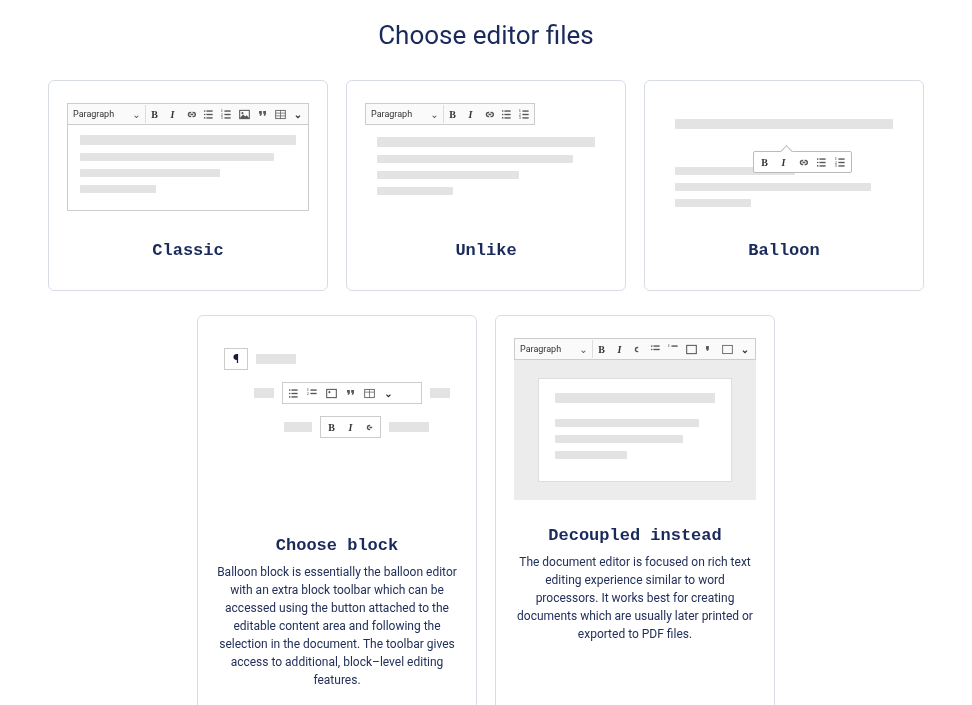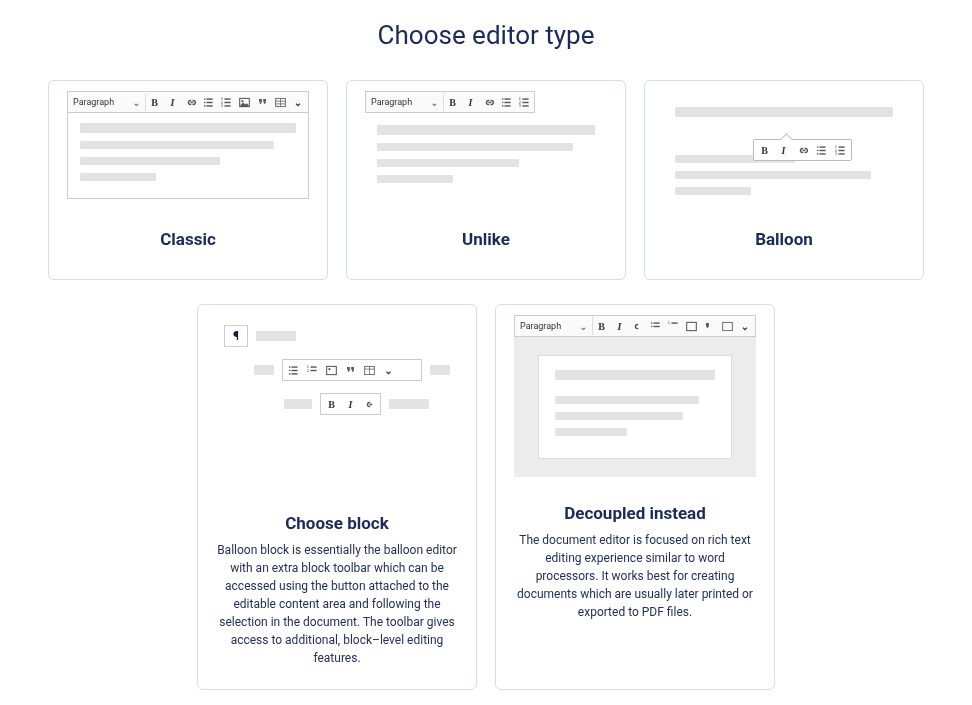--- a/index.html
+++ b/index.html
@@ -21,21 +21,21 @@
     .card-row {
       display: flex;
       justify-content: center;
       gap: 18px;
       margin-bottom: 24px;
     }
     .card {
       width: 280px;
       border: 1px solid #d8dce5;
       border-radius: 6px;
-      padding: 10px 18px 22px;
+      padding: 22px 18px 22px;
       background: #fff;
       display: flex;
       flex-direction: column;
       align-items: center;
     }
     .preview {
       width: 100%;
       height: 120px;
       position: relative;
       margin-bottom: 18px;
@@ -90,20 +90,21 @@
     .skel.w55 { width: 55%; }
     .skel.w45 { width: 45%; }
     .skel.w35 { width: 35%; }
     .skel.tall { height: 10px; }
     .card-title {
       font-size: 17px;
       font-weight: 700;
       color: #1a2a5a;
       margin-bottom: 8px;
       text-align: right;
+      font-family: Liberation Mono, monospace;
     }
     .card-desc {
       font-size: 12px;
       line-height: 1.5;
       color: #22305a;
       text-align: center;
     }
     
     .preview-inline .toolbar { width: 170px; margin-left: 0; }
     .preview-inline .body-free { padding: 12px 12px; }
@@ -169,21 +170,21 @@
     .dec-page {
       background: #fff;
       border: 1px solid #ddd;
       padding: 14px 16px;
       height: 100%;
     }
   </style>
 </head>
 <body>
 
-<h1 class="page-title">Choose editor type</h1>
+<h1 class="page-title">Choose editor files</h1>
 
 <div class="card-row">
 
   <div class="card">
     <div class="preview">
       <div class="toolbar">
         <span class="tb-select">Paragraph</span>
         <span class="tb-btn">B</span>
         <span class="tb-btn" style="font-style:italic">I</span>
         <span class="tb-btn">

